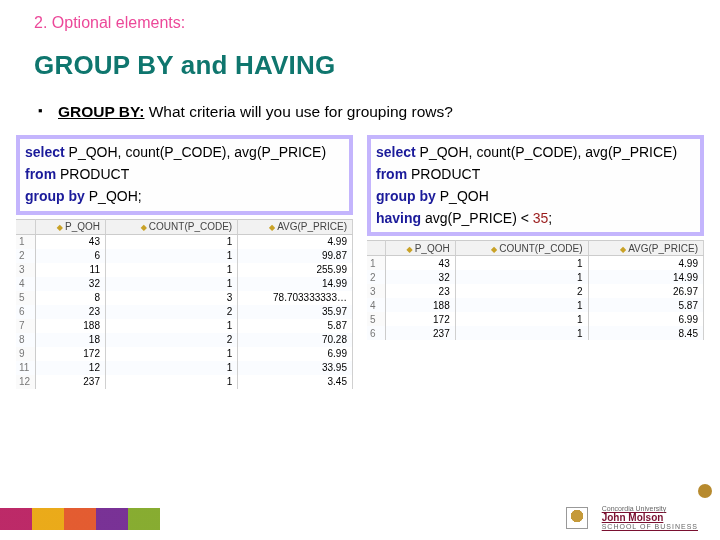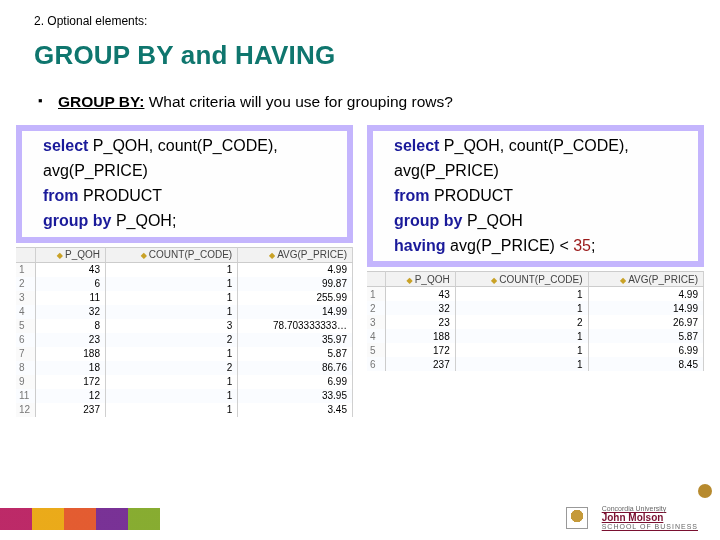--- a/index.html
+++ b/index.html
@@ -4,32 +4,32 @@
 <style>
   * { box-sizing: border-box; margin: 0; padding: 0; }
   body {
     width: 720px; height: 540px;
     font-family: Arial, Helvetica, sans-serif;
     background: #fff;
     position: relative;
     overflow: hidden;
   }
   .header { padding: 14px 34px 6px; }
-  .section-num { font-size: 12px; color: #000000; margin-bottom: 12px; }
+  .section-num { font-size: 16px; color: #ec4899; margin-bottom: 18px; }
   .title { font-size: 26px; color: #0f766e; font-weight: bold; letter-spacing: 0.2px; }
   .bullets { padding: 14px 34px 8px; }
   .bullets li { list-style: none; position: relative; padding-left: 24px; font-size: 15.5px; line-height: 1.45; margin-bottom: 4px; }
   .bullets li::before { content: "▪"; position: absolute; left: 4px; top: 1px; font-size: 13px; }
   .def-term { text-decoration: underline; }
   .panels { display: flex; gap: 14px; padding: 0 16px; }
   .panel { flex: 1; }
   .sql-block {
-    border: 6px solid #c4b5fd; background: #fefefe;
-    font-family: Verdana, Arial, sans-serif; font-size: 16px;
-    padding: 3px 21px; line-height: 1.55;
+    border: 4px solid #c4b5fd; background: #fefefe;
+    font-family: Verdana, Arial, sans-serif; font-size: 14px;
+    padding: 3px 5px; line-height: 1.55;
     min-height: 56px;
   }
   .kw { color: #1a1a9a; font-weight: bold; }
   .literal { color: #9a1a1a; }
   .table-wrap { margin-top: 4px; }
   table { border-collapse: collapse; font-size: 10px; width: 100%; }
   th, td { border-right: 1px solid #d0d0d0; padding: 1.5px 5px; text-align: right; }
   th { background: #f2f2f2; font-weight: normal; color: #444; white-space: nowrap; border-top:1px solid #ccc; border-bottom:1px solid #ccc; }
   th .icon-key { color: #c9a227; font-size: 8px; margin-right:2px; }
   td.rownum { color: #777; text-align: left; width: 18px; padding-left: 3px; border-right:1px solid #ccc; background:#fafafa; }
@@ -128,21 +128,21 @@
             <tr>
               <td class="rownum">7</td>
               <td>188</td>
               <td>1</td>
               <td>5.87</td>
             </tr>
             <tr>
               <td class="rownum">8</td>
               <td>18</td>
               <td>2</td>
-              <td>86.76</td>
+              <td>70.28</td>
             </tr>
             <tr>
               <td class="rownum">9</td>
               <td>172</td>
               <td>1</td>
               <td>6.99</td>
             </tr>
             <tr>
               <td class="rownum">11</td>
               <td>12</td>

